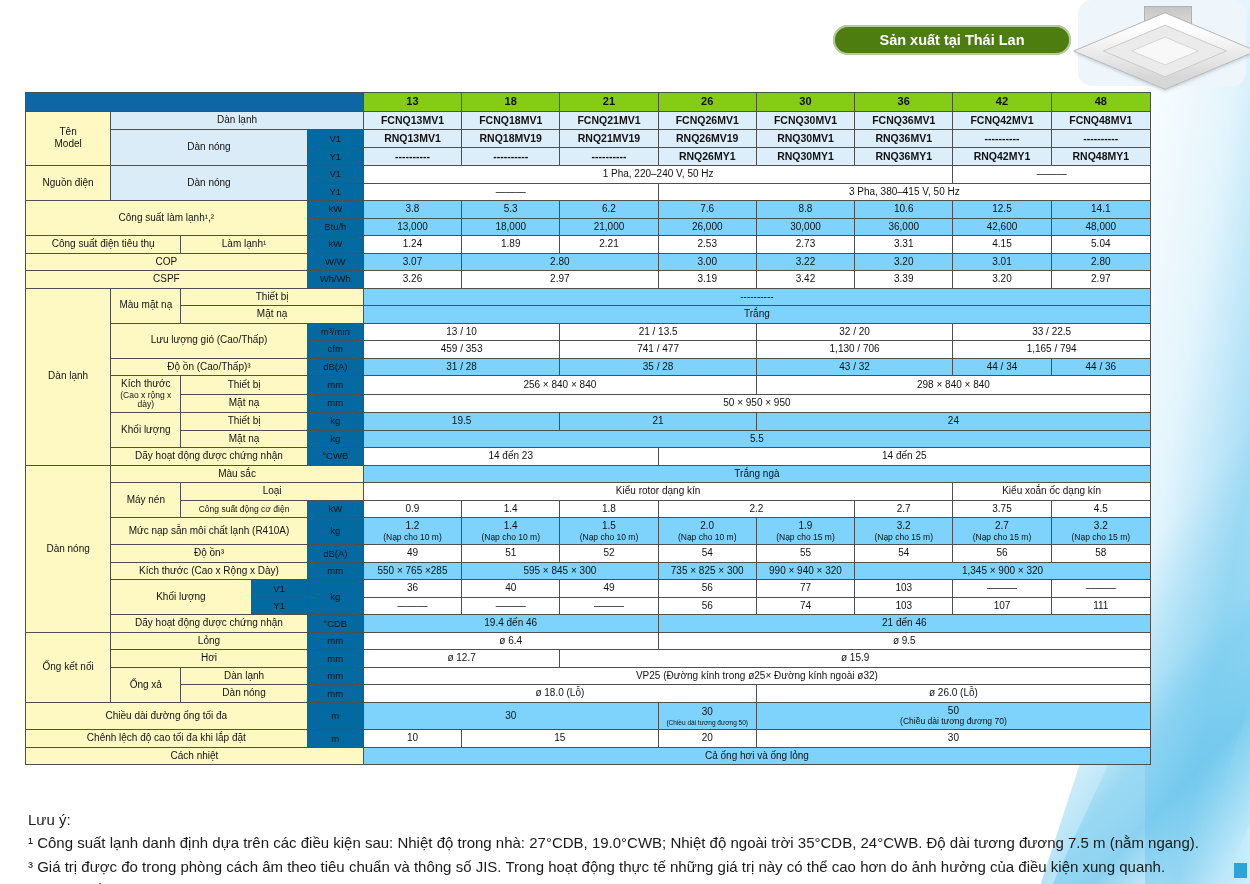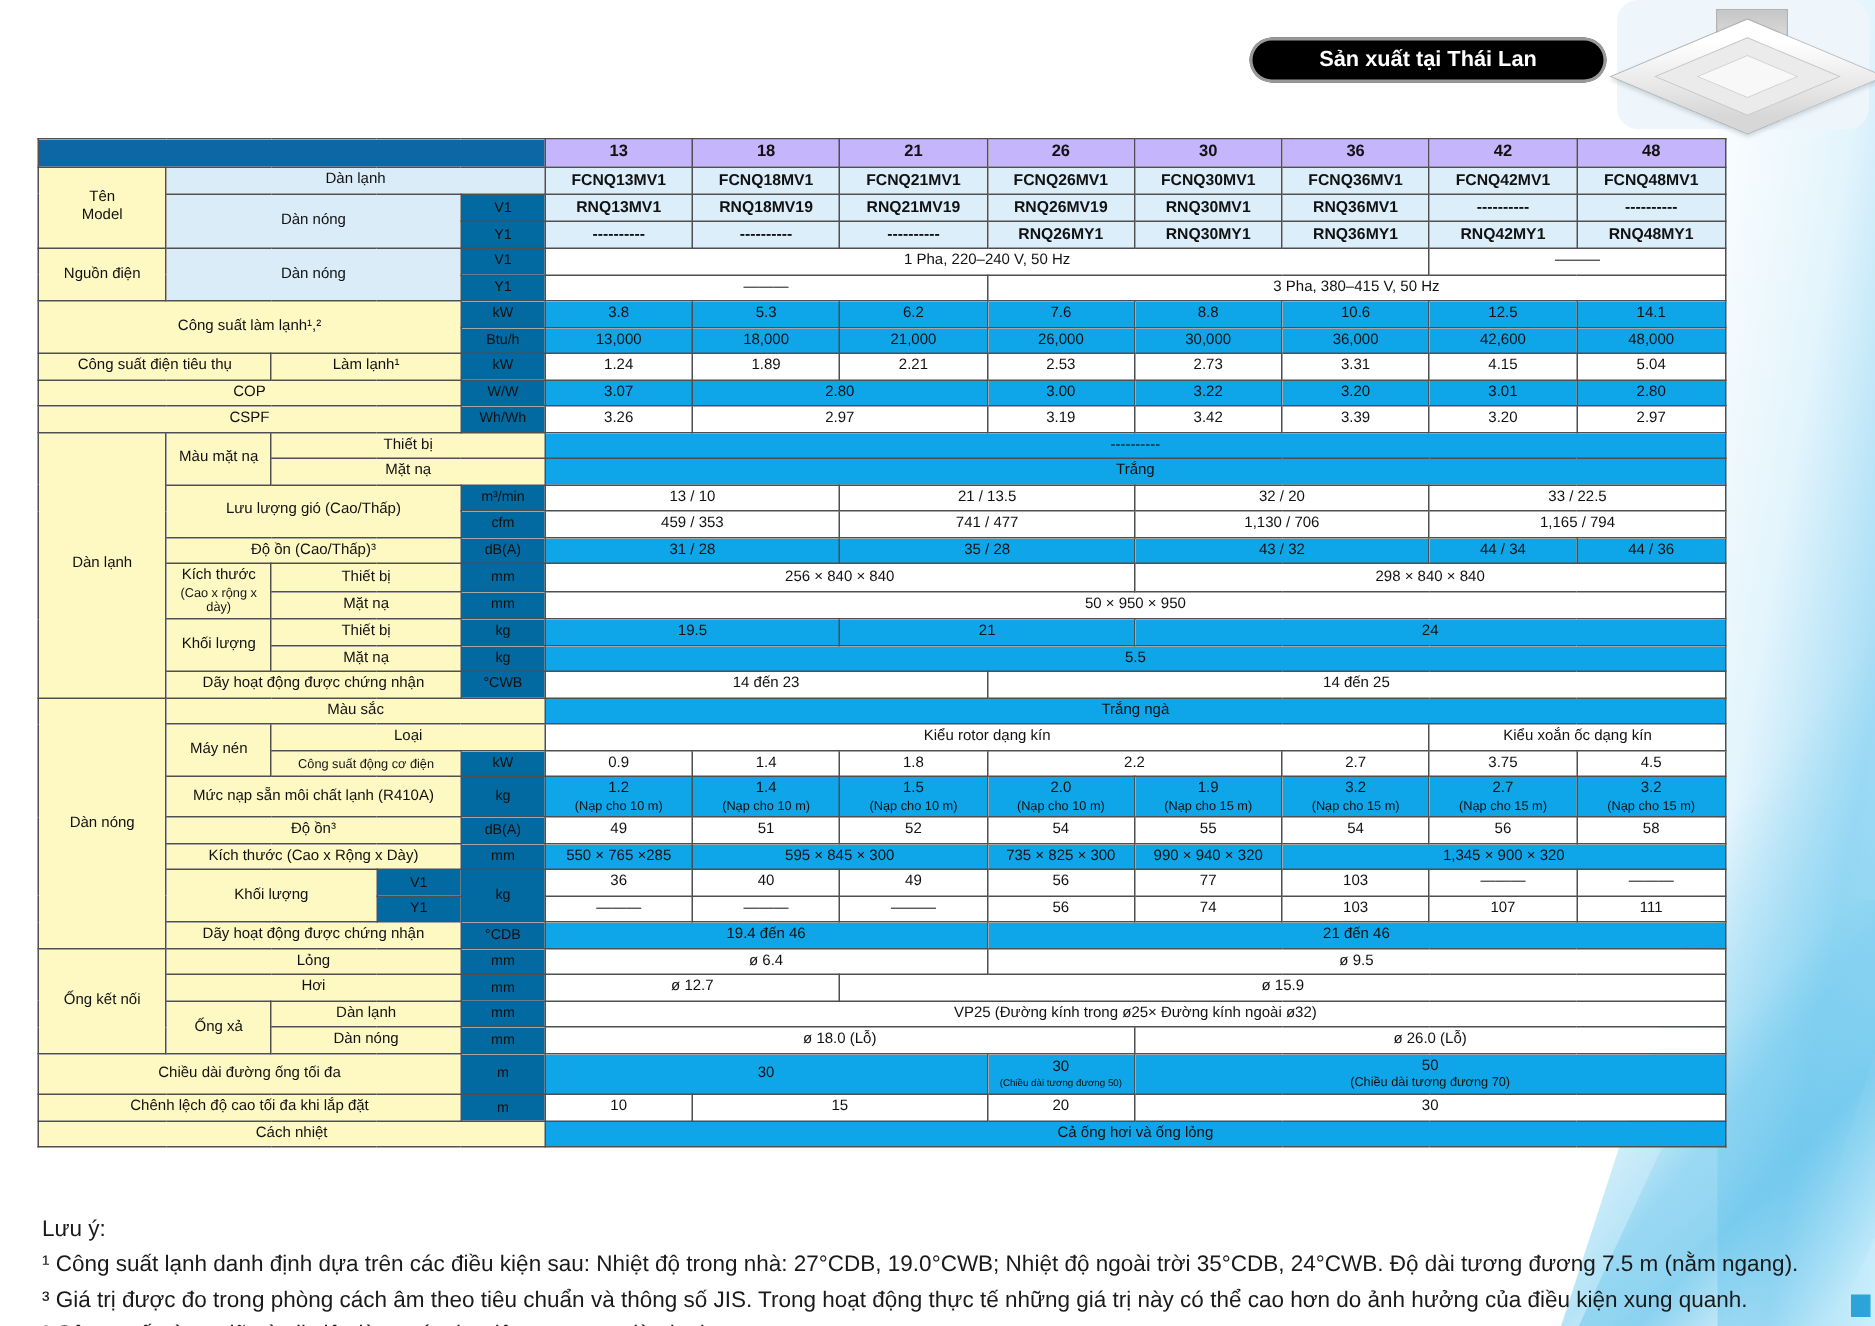--- a/index.html
+++ b/index.html
@@ -15,21 +15,21 @@
   .wave-stripe2{position:absolute;right:-35px;top:600px;width:170px;height:300px;
     background:linear-gradient(115deg,rgba(255,255,255,0) 15%,rgba(88,190,233,.6) 55%,rgba(255,255,255,0) 95%);
     transform:skewX(-25deg);}
   .corner-chip{position:absolute;right:3px;bottom:6px;width:13px;height:15px;background:#2da4d8;}
   .unit-plate{position:absolute;left:1078px;top:0;width:168px;height:86px;background:#eef6fc;border-radius:14px;}
 
   
   .title{position:absolute;left:30px;top:44px;font-size:23px;font-weight:bold;color:#000;
          letter-spacing:-0.4px;white-space:nowrap;}
   .subtitle{font-size:12.5px;font-weight:bold;color:#1c4d86;margin-left:8px;}
-  .badge{position:absolute;left:833px;top:25px;width:238px;height:30px;background:#000000;
+  .badge{position:absolute;left:833px;top:25px;width:238px;height:30px;background:#4d7c0f;
          border-radius:16px;color:#fff;font-weight:bold;font-size:14.5px;text-align:center;
          line-height:30px;box-shadow:0 0 0 2px rgba(255,255,255,.6) inset;}
 
   
   .cassette{position:absolute;left:1092px;top:2px;width:148px;height:82px;}
   .cas-body{position:absolute;left:52px;top:4px;width:46px;height:28px;
             background:linear-gradient(#c6c6c6,#e6e6e6);border:1px solid #b2b2b2;}
   .cas-outer{position:absolute;left:8px;top:-16px;width:128px;height:128px;
              transform:scale(1,.42) rotate(45deg);
              background:linear-gradient(135deg,#ffffff 20%,#d7d7d7 85%);
@@ -38,28 +38,28 @@
              transform:scale(1,.42) rotate(45deg);background:#ebebeb;border:1px solid #c4c4c4;}
   .cas-grille{position:absolute;left:49px;top:25px;width:46px;height:46px;
              transform:scale(1,.42) rotate(45deg);background:#f8f8f8;border:1px solid #cfcfcf;}
 
   
   table.spec{position:absolute;left:25px;top:92px;border-collapse:collapse;table-layout:fixed;
              width:1126px;font-size:10px;border:1.5px solid #111;}
   table.spec td{border:1px solid #4f4f4f;padding:2px 2px;text-align:center;vertical-align:middle;
              color:#111;line-height:1.25;overflow:hidden;}
   tr.sec td{border-top:1.6px solid #111;}
-  td.h{background:#c4b5fd;color:#fff;font-weight:bold;font-size:11px;
+  td.h{background:#84cc16;color:#fff;font-weight:bold;font-size:11px;
        border-left:1px solid #ececec;border-right:1px solid #ececec;border-top:1px solid #0e67a5;}
   td.hb{background:#0e67a5;border-right:1px solid #ececec;border-top:1px solid #0e67a5;border-left:1px solid #0e67a5;}
   td.m{background:#dbeefa;color:#0a57a0;font-weight:bold;font-size:10.5px;}
   td.l{background:#fef9c3;text-align:left;padding-left:5px;}
   td.lc{background:#d9ecf8;text-align:center;}
   td.u{background:#0369a1;font-size:9.5px;}
-  td.g{background:#0ea5e9;}
+  td.g{background:#7dd3fc;}
   td.w{background:#ffffff;}
   td.sm{font-size:8.5px;}
   td.vt{vertical-align:top;padding-top:3px;}
   .sub{font-size:8.5px;line-height:1.15;}
   td.t6 .sub{font-size:6.5px;}
 
   
   .notes{position:absolute;left:28px;top:808px;font-size:15px;color:#1a1a1a;line-height:1.55;}
   .notes div{white-space:nowrap;}
 </style>

